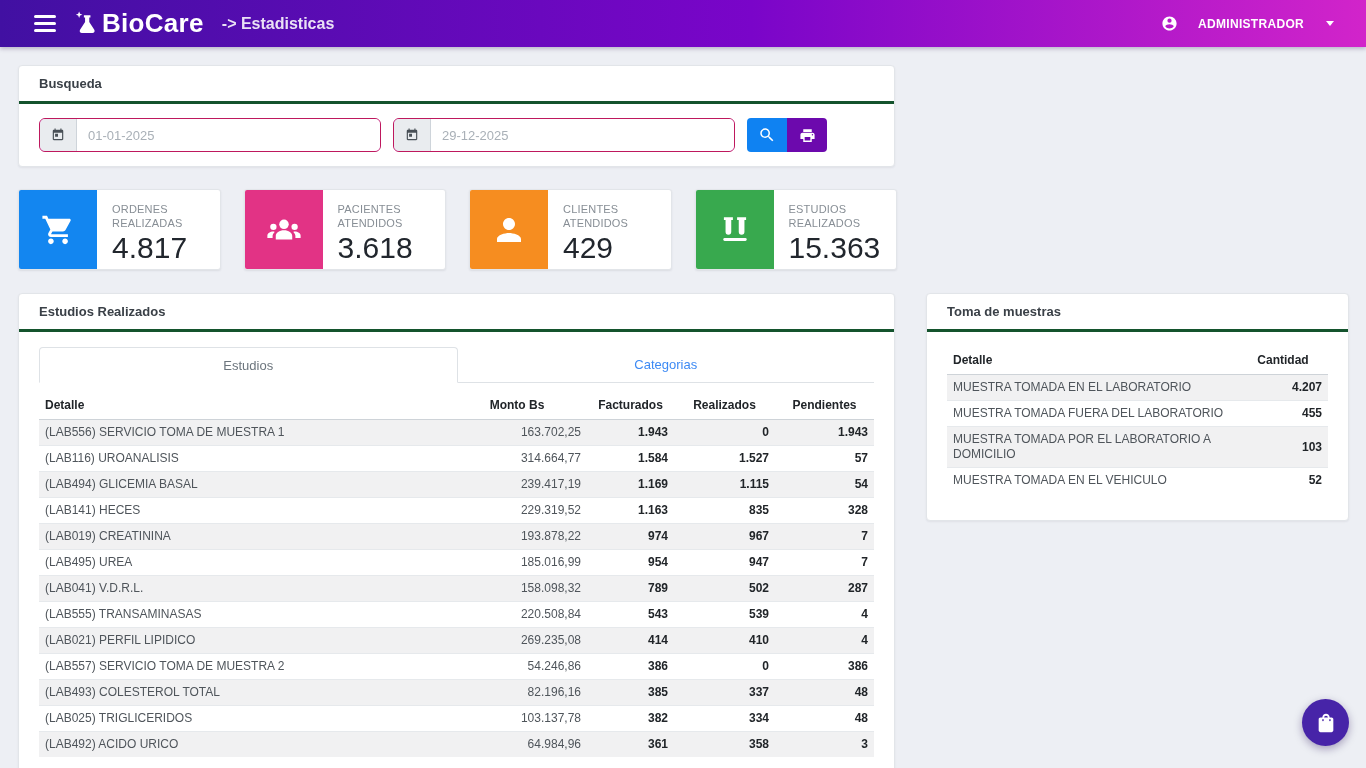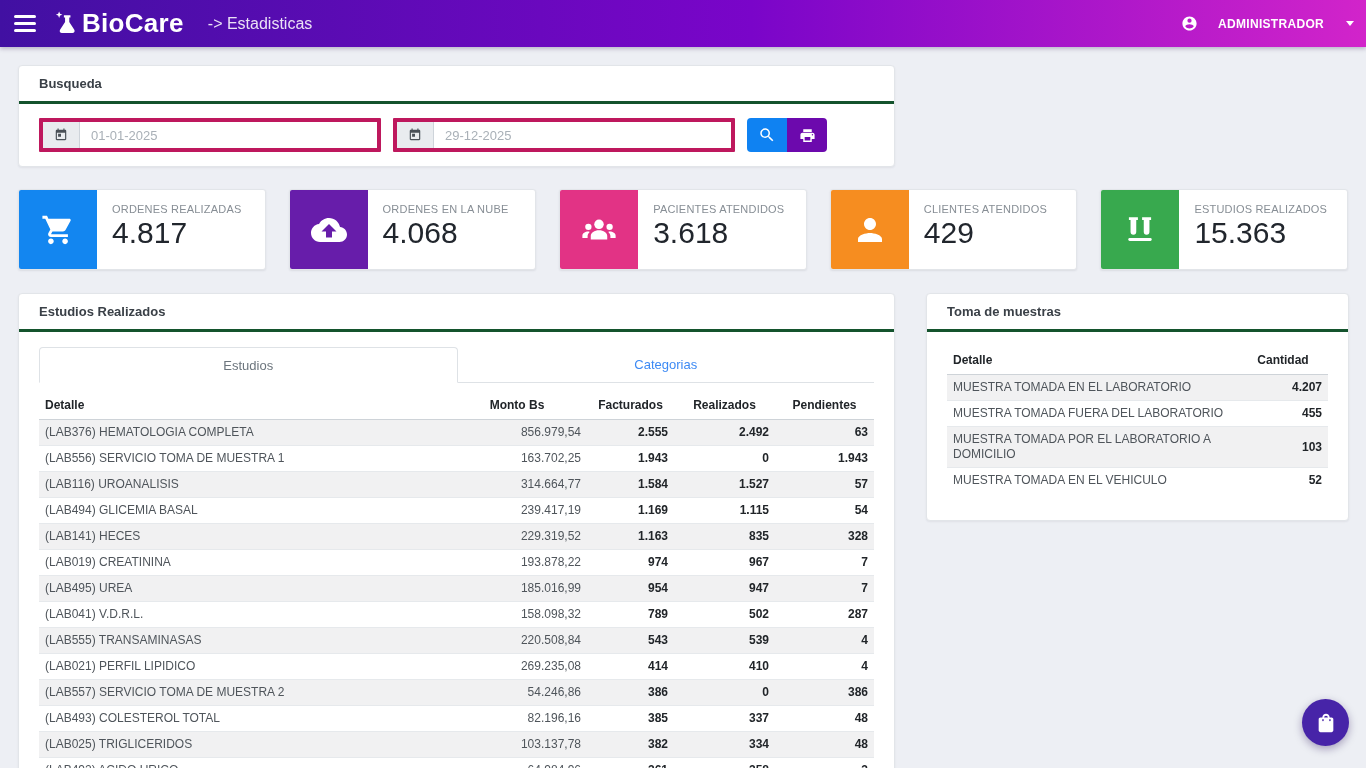--- a/index.html
+++ b/index.html
@@ -2,49 +2,49 @@
 <html><head>
 <meta charset="utf-8">
 <style>
   * { margin:0; padding:0; box-sizing:border-box; }
   html,body { width:1366px; height:768px; overflow:hidden; }
   body { font-family:"Liberation Sans", sans-serif; }
   .screen { position:relative; width:1366px; height:768px; background:#edeff4; overflow:hidden; }
 
   
   .navbar { height:47px; background:linear-gradient(90deg,#4110a2 0%,#7a05c9 55%,#d224ca 100%);
-            display:flex; align-items:center; justify-content:space-between; padding:0 12px;
+            display:flex; align-items:center; justify-content:space-between; padding:0 32px;
             box-shadow:0 2px 4px rgba(40,20,80,.25); }
   .nav-left { display:flex; align-items:center; }
   .hamburger { background:none; border:none; cursor:pointer; display:flex; flex-direction:column; gap:4px; padding:4px 2px; }
   .hamburger span { display:block; width:22px; height:3px; background:#fff; border-radius:2px; }
   .brand { display:flex; align-items:center; margin-left:14px; color:#fff; font-size:26px; font-weight:bold; letter-spacing:.3px; cursor:pointer; }
   .brand svg { margin-right:2px; }
-  .breadcrumb { color:rgba(255,255,255,.88); font-size:16px; margin-left:24px; font-weight:400; }
+  .breadcrumb { color:rgba(255,255,255,.88); font-size:16px; margin-left:18px; font-weight:700; }
   .user-menu { display:flex; align-items:center; gap:20px; color:#fff; font-size:12px; font-weight:bold; cursor:pointer; letter-spacing:.3px; }
   .caret { width:0; height:0; border-left:4px solid transparent; border-right:4px solid transparent; border-top:5px solid #fff; margin-left:2px; }
 
   
   .content { padding:18px 18px 0; }
   .card { background:#fff; border:1px solid #e2e5e9; border-radius:4px; box-shadow:0 1px 2px rgba(60,60,80,.08); }
   .card-header { padding:10px 20px; border-bottom:3px solid #14532d; font-size:13px; font-weight:bold; color:#3a4047; }
 
   
   .search-card { width:877px; margin-bottom:22px; }
   .search-body { padding:14px 20px; display:flex; align-items:center; }
-  .input-group { display:flex; width:342px; height:34px; border:4px solid #be185d; border-radius:1px; overflow:hidden; background:#f0abfc; margin-right:12px; }
+  .input-group { display:flex; width:342px; height:34px; border:1px solid #be185d; border-radius:6px; overflow:hidden; background:#f0abfc; margin-right:12px; }
   .prepend { width:37px; background:#e9ecef; border-right:1px solid #ced4da; display:flex; align-items:center; justify-content:center; }
   .input-group input { border:none; flex:1; padding:0 11px; font-size:13px; color:#a9b0b7; outline:none; font-family:"Liberation Sans",sans-serif; }
   .btn-group { display:flex; }
   .btn { width:40px; height:34px; border:none; display:flex; align-items:center; justify-content:center; cursor:pointer; }
   .btn-search { border-radius:4px 0 0 4px; }
   .btn-print { border-radius:0 4px 4px 0; }
 
   
-  .stats-row { display:grid; grid-template-columns:repeat(5,1fr); gap:23px; margin-bottom:23px; }
+  .stats-row { display:grid; grid-template-columns:repeat(6,1fr); gap:23px; margin-bottom:23px; }
   .stat-card { display:flex; height:81px; background:#fff; border:1px solid #e2e5e9; border-radius:3px; overflow:hidden; box-shadow:0 1px 2px rgba(60,60,80,.10); }
   .stat-icon { width:78px; flex:none; display:flex; align-items:center; justify-content:center; }
   .stat-text { padding:12px 4px 0 15px; min-width:0; }
   .stat-label { font-size:11px; color:#878e95; line-height:1.3; letter-spacing:.2px; }
   .stat-value { font-size:30px; color:#21262d; margin-top:1px; line-height:1.05; }
 
   
   .main-row { display:grid; grid-template-columns:877px 423px; gap:31px; align-items:start; }
   .panel-body { padding:15px 20px 20px; }
 
@@ -143,31 +143,20 @@
           <svg width="34" height="34" viewBox="0 0 24 24" fill="#fff">
               <path d="M7 18c-1.1 0-1.99.9-1.99 2S5.9 22 7 22s2-.9 2-2-.9-2-2-2zM1 2v2h2l3.6 7.59-1.35 2.45c-.16.28-.25.61-.25.96 0 1.1.9 2 2 2h12v-2H7.42c-.14 0-.25-.11-.25-.25l.03-.12.9-1.63h7.45c.75 0 1.41-.41 1.75-1.03l3.58-6.49c.08-.14.12-.31.12-.48 0-.55-.45-1-1-1H5.21l-.94-2H1zm16 16c-1.1 0-1.99.9-1.99 2s.89 2 1.99 2 2-.9 2-2-.9-2-2-2z"></path>
             </svg>
         </div>
         <div class="stat-text">
           <div class="stat-label">ORDENES REALIZADAS</div>
           <div class="stat-value">4.817</div>
         </div>
       </div>
 
-      <div class="stat-card">
-        <div class="stat-icon" style="background: rgb(103, 29, 170);">
-          <svg width="36" height="36" viewBox="0 0 24 24" fill="#fff" fill-rule="evenodd">
-              <path d="M19.35 10.04C18.67 6.59 15.64 4 12 4 9.11 4 6.6 5.64 5.35 8.04 2.34 8.36 0 10.91 0 14c0 3.31 2.69 6 6 6h13c2.76 0 5-2.24 5-5 0-2.64-2.05-4.78-4.65-4.96zM14 13v4h-4v-4H7l5-5 5 5h-3z"></path>
-            </svg>
-        </div>
-        <div class="stat-text">
-          <div class="stat-label">ORDENES EN LA NUBE</div>
-          <div class="stat-value">4.068</div>
-        </div>
-      </div>
 
       <div class="stat-card">
         <div class="stat-icon" style="background: rgb(226, 51, 133);">
           <svg width="38" height="38" viewBox="0 0 24 24" fill="#fff">
             <circle cx="5.3" cy="10" r="2"></circle>
               <circle cx="18.7" cy="10" r="2"></circle>
               <circle cx="12" cy="8.4" r="3"></circle>
             <path d="M12 12.2c-2.9 0-5.2 1.6-5.2 3.6V18h10.4v-2.2c0-2-2.3-3.6-5.2-3.6z"></path>
             <path d="M5.3 13c-2.1 0-3.8 1.2-3.8 2.6V17h3.3v-1.2c0-1 .5-1.9 1.3-2.6-.26-.1-.52-.2-.8-.2z"></path>
             <path d="M18.7 13c2.1 0 3.8 1.2 3.8 2.6V17h-3.3v-1.2c0-1-.5-1.9-1.3-2.6.26-.1.52-.2.8-.2z"></path>
@@ -229,27 +218,20 @@
               <tr>
                 <th>Detalle</th>
                 <th class="num">Monto Bs</th>
                 <th class="num">Facturados</th>
                 <th class="num">Realizados</th>
                 <th class="num">Pendientes</th>
               </tr>
             </thead>
             <tbody>
 
-                <tr>
-                  <td>(LAB376) HEMATOLOGIA COMPLETA</td>
-                  <td class="num">856.979,54</td>
-                  <td class="num bold">2.555</td>
-                  <td class="num bold">2.492</td>
-                  <td class="num bold">63</td>
-                </tr>
 
                 <tr>
                   <td>(LAB556) SERVICIO TOMA DE MUESTRA 1</td>
                   <td class="num">163.702,25</td>
                   <td class="num bold">1.943</td>
                   <td class="num bold">0</td>
                   <td class="num bold">1.943</td>
                 </tr>
 
                 <tr>

